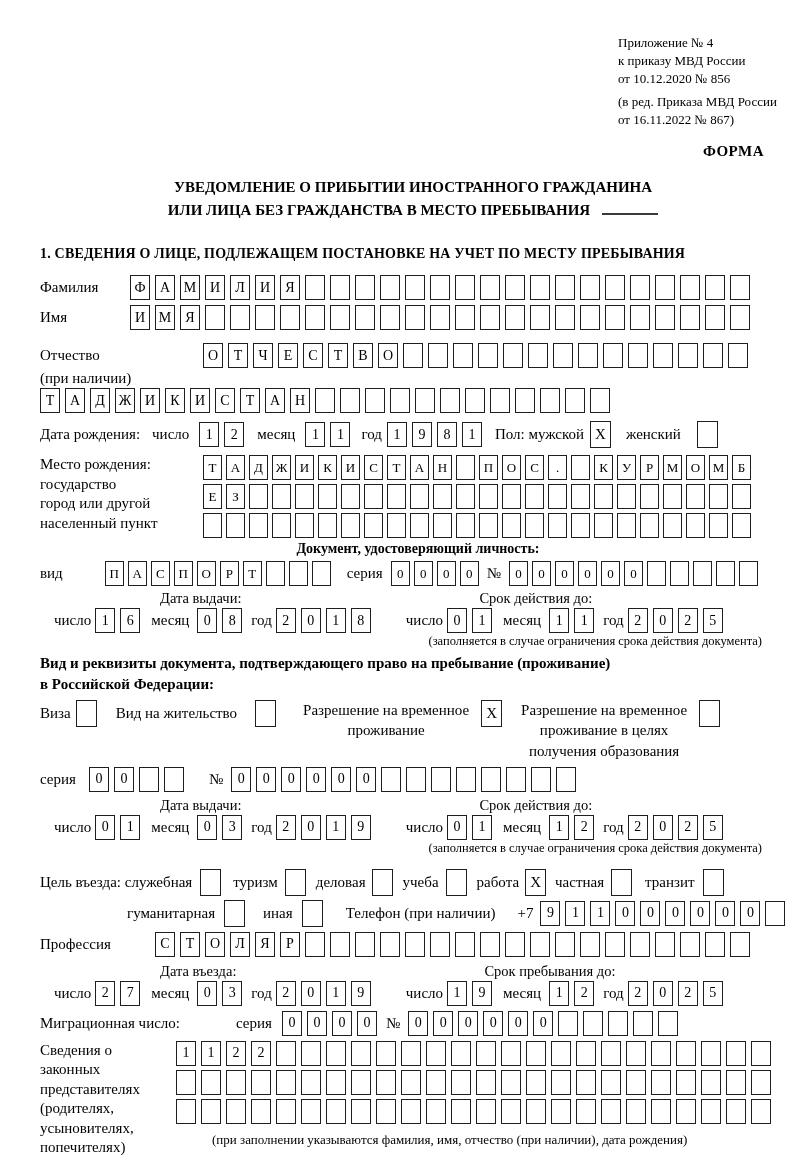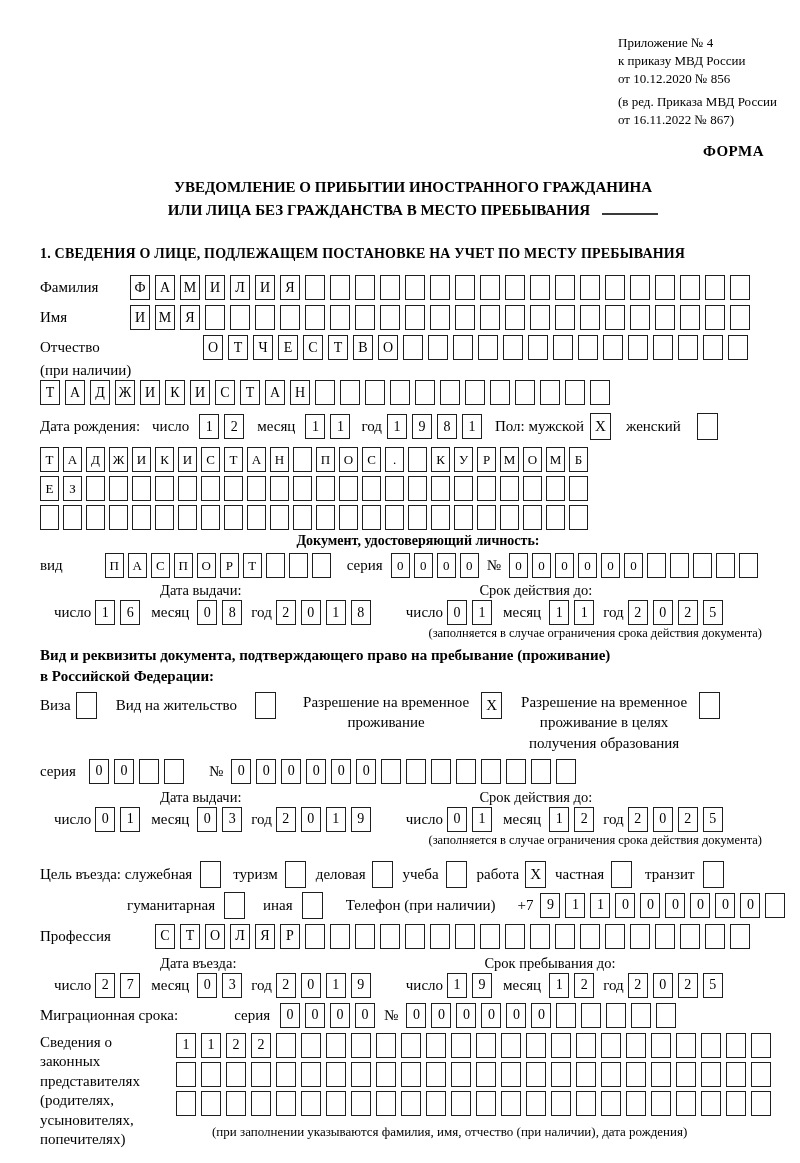--- a/index.html
+++ b/index.html
@@ -113,21 +113,21 @@
         <div class="cell"></div>
         <div class="cell"></div>
         <div class="cell"></div>
         <div class="cell"></div>
         <div class="cell"></div>
         <div class="cell"></div>
         <div class="cell"></div>
       </div>
   </div>
 
-  <div class="rt lblcol" style="margin-top:5px">
+  <div class="rt lblcol" style="margin-top:13px">
     <div style="width:163px">
       <div class="lbl">Отчество</div>
       <div class="lbl">(при наличии)</div>
     </div>
     <div class="cells">
         <div class="cell">О</div>
         <div class="cell">Т</div>
         <div class="cell">Ч</div>
         <div class="cell">Е</div>
         <div class="cell">С</div>
@@ -202,20 +202,26 @@
     <div class="cells cb" style="margin-left:6px">
         <div class="cell">X</div>
       </div>
     <span class="lbl" style="margin-left:10px">женский</span>
     <div class="cells cb" style="margin-left:16px">
         <div class="cell"></div>
       </div>
   </div>
 
   <div class="rt" style="margin-top:7px">
+    <div style="width:163px">
+      <div class="lbl">Место рождения:</div>
+      <div class="lbl">государство</div>
+      <div class="lbl">город или другой</div>
+      <div class="lbl">населенный пункт</div>
+    </div>
     <div>
       <div class="cells sm mb">
           <div class="cell">Т</div>
           <div class="cell">А</div>
           <div class="cell">Д</div>
           <div class="cell">Ж</div>
           <div class="cell">И</div>
           <div class="cell">К</div>
           <div class="cell">И</div>
           <div class="cell">С</div>
@@ -593,21 +599,21 @@
     <span class="lbl" style="margin-left:4px">год</span>
     <div class="cells" style="margin-left:4px">
         <div class="cell">2</div>
         <div class="cell">0</div>
         <div class="cell">2</div>
         <div class="cell">5</div>
       </div>
   </div>
 
   <div class="r" style="margin-top:5px">
-    <span class="lbl">Миграционная срока:</span>
+    <span class="lbl">Миграционная число:</span>
     <span class="lbl" style="margin-left:56px">серия</span>
     <div class="cells" style="margin-left:10px">
         <div class="cell">0</div>
         <div class="cell">0</div>
         <div class="cell">0</div>
         <div class="cell">0</div>
       </div>
     <span class="lbl" style="margin-left:4px">№</span>
     <div class="cells" style="margin-left:8px">
         <div class="cell">0</div>

